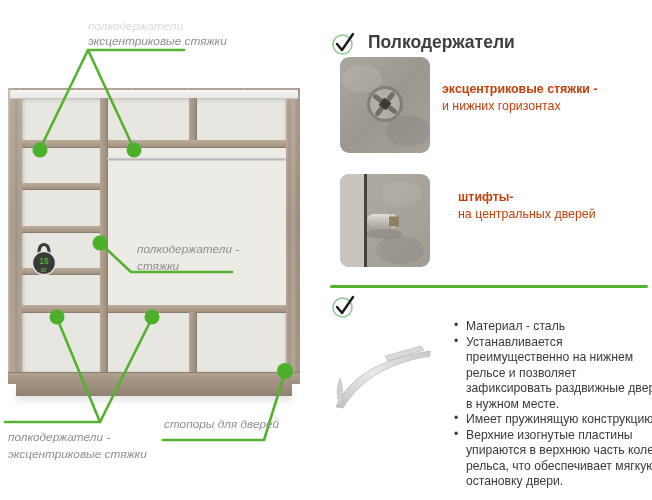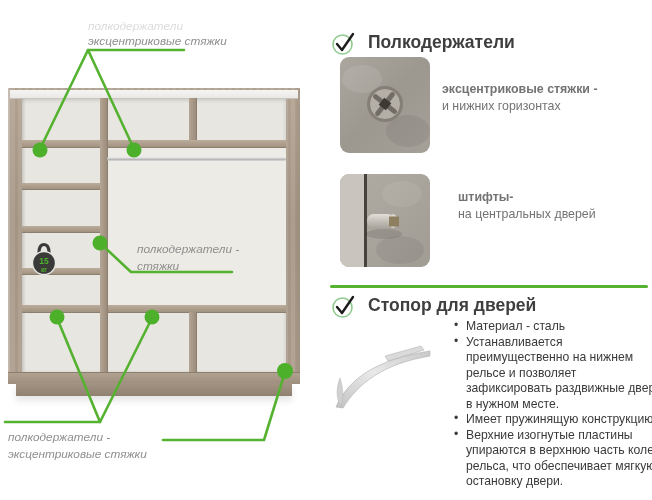--- a/index.html
+++ b/index.html
@@ -34,21 +34,21 @@
 
   
   .overlay { position:absolute; left:0; top:0; pointer-events:none; }
   .lbl { position:absolute; font-style:italic; color:#8f8f8f; font-size:11.8px; line-height:15.5px; white-space:nowrap; }
   .lbl.faded { opacity:.32; }
   .lbl.multi { line-height:17px; }
 
   
   .heading { position:absolute; font-weight:bold; font-size:17.5px; color:#3e3e3e; white-space:nowrap; }
   .check { position:absolute; }
-  .descblock { position:absolute; font-size:12.4px; color:#737373; line-height:17px; white-space:nowrap; }
+  .descblock { position:absolute; font-size:12.4px; color:#c2410c; line-height:17px; white-space:nowrap; }
   .descblock .term { font-weight:bold; }
   .green-divider { position:absolute; left:330px; top:285px; width:318px; height:3px; background:#55b230; border-radius:2px; }
   .bullets { position:absolute; left:453px; top:319px; width:212px; margin:0; padding:0; list-style:none;
     font-size:12.2px; line-height:15.5px; color:#3a3a3a; }
   .bullets li { position:relative; padding-left:13px; }
   .bullets li::before { content:"•"; position:absolute; left:1px; top:-1px; }
 </style>
 </head>
 <body>
 
@@ -106,20 +106,21 @@
   <div class="lbl faded" style="left:88px; top:19px;">полкодержатели</div>
   <div class="lbl" style="left:88px; top:34px;">эксцентриковые стяжки</div>
   <div class="lbl multi" style="left:137px; top:241px;">
     <div>полкодержатели -</div>
     <div>стяжки</div>
   </div>
   <div class="lbl multi" style="left:8px; top:429px;">
     <div>полкодержатели -</div>
     <div>эксцентриковые стяжки</div>
   </div>
+  <div class="lbl" style="left:164px; top:417px;">стопоры для дверей</div>
 
   <svg class="check" style="left:330px; top:30px;" width="27" height="27" viewBox="0 0 27 27">
     <circle cx="12.5" cy="14.5" r="9.5" fill="none" stroke="#8fca8f" stroke-width="1.6"></circle>
     <path d="M7,14 L12,20 L23,4" fill="none" stroke="#1c1c1c" stroke-width="2.4" stroke-linecap="round" stroke-linejoin="round"></path>
   </svg>
   <div class="heading" style="left:368px; top:32px;">Полкодержатели</div>
 
   <svg class="abs" style="left:340px; top:57px;" width="90" height="96" viewBox="0 0 90 96">
     <defs>
       <linearGradient id="g1" x1="0" y1="0" x2="1" y2="1">
@@ -175,21 +176,20 @@
     <div class="term">штифты-</div>
     <div>на центральных дверей</div>
   </div>
 
   <div class="green-divider"></div>
 
   <svg class="check" style="left:330px; top:293px;" width="27" height="27" viewBox="0 0 27 27">
     <circle cx="12.5" cy="14.5" r="9.5" fill="none" stroke="#8fca8f" stroke-width="1.6"></circle>
     <path d="M7,14 L12,20 L23,4" fill="none" stroke="#1c1c1c" stroke-width="2.4" stroke-linecap="round" stroke-linejoin="round"></path>
   </svg>
-  <div class="heading" style="left:368px; top:295px;">Стопор для дверей</div>
 
   <svg class="abs" style="left:333px; top:342px;" width="102" height="68" viewBox="0 0 102 68">
     <defs>
       <linearGradient id="sg" x1="0" y1="1" x2="1" y2="0">
         <stop offset="0" stop-color="#c3c3c3"></stop>
           <stop offset=".5" stop-color="#e9e9e9"></stop>
           <stop offset="1" stop-color="#c9c9c9"></stop>
       </linearGradient>
     </defs>
     <path d="M3,65 C15,37 44,17 97,9 L97,14 C49,22 25,42 10,66 Z" fill="url(#sg)" stroke="#aeaeae" stroke-width=".6"></path>

